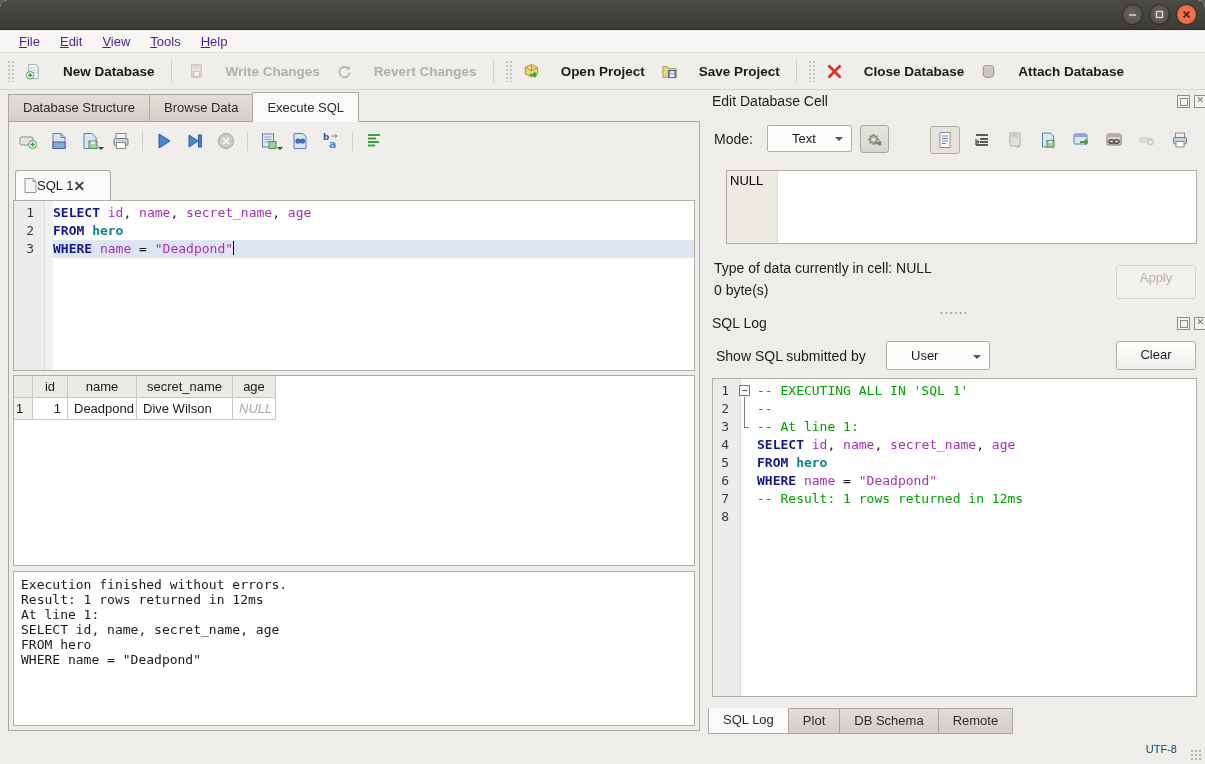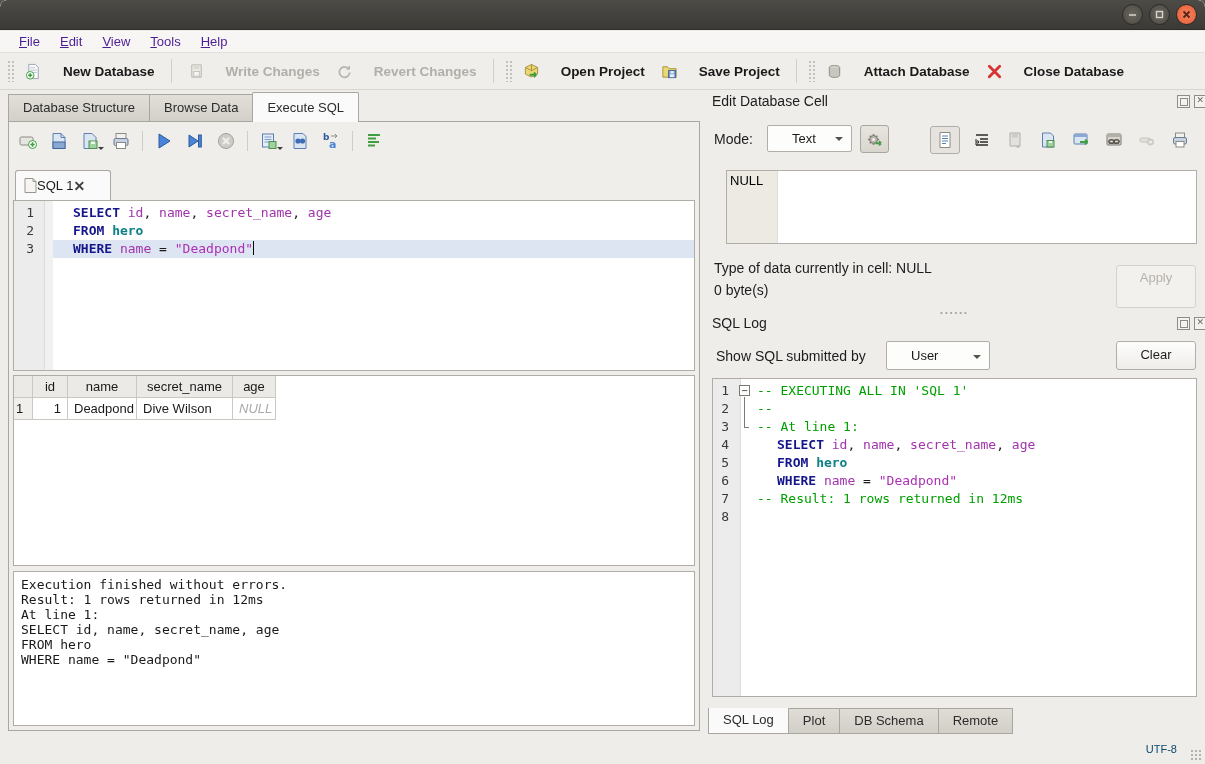--- a/index.html
+++ b/index.html
@@ -65,21 +65,21 @@
   
   .code-area { font-family:"DejaVu Sans Mono", monospace; font-size:13px; line-height:18px; overflow:hidden; }
   .editor-box { position:absolute; left:4px; top:78px; width:682px; height:171px; background:#fff;
     border:1px solid #b0ada6; padding-top:3px;
     background:linear-gradient(90deg,#ececec 0 30px,#dcdcdc 30px 31px,#f1f1f1 31px 39px,#ffffff 39px); }
   .cline { display:flex; height:18px; white-space:pre; }
   .cline .lnum { flex:none; width:26px; text-align:right; padding-right:6px; color:#3a3a3a; }
   .cline .lmargin { flex:none; width:13px; }
   .cline .ltext { flex:1; }
   .cline.hl { background:linear-gradient(90deg, transparent 0 39px, var(--cur-line) 39px); }
-  .tk-kw { color:var(--kw); font-weight:bold;margin-left:20px; }
+  .tk-kw { color:var(--kw); font-weight:bold; }
   .tk-id { color:var(--ident); }
   .tk-tbl { color:var(--tbl); font-weight:bold; }
   .tk-str { color:var(--str); }
   .tk-cmt { color:var(--cmt); }
   .tk-pl { color:#1a1a1a; }
   .caret { display:inline-block; width:1px; height:14px; background:#000; vertical-align:-2px; }
 
   
   .hsplit { position:absolute; left:4px; width:682px; height:5px; text-align:center; }
   .hsplit i { display:inline-block; margin-top:0px; letter-spacing:2px; color:#a8a49d; font-size:8px; font-style:normal; line-height:4px; }
@@ -240,33 +240,33 @@
             <rect x="9.5" y="12" width="4.5" height="3" fill="#e8eef7"></rect>
           </svg>
         </span>
       <span class="lbl">Save Project</span>
     </div>
     <div class="tb-sep"></div>
     <div class="tb-handle"></div>
     <div class="tb-btn">
       <span>
           <svg width="17" height="17" viewBox="0 0 18 18">
+            <path d="M3.5 3.5l11 11M14.5 3.5l-11 11" stroke="#d63333" stroke-width="3" stroke-linecap="round"></path>
+          </svg>
+        </span>
+      <span class="lbl">Close Database</span>
+    </div>
+    <div class="tb-btn">
+      <span>
+          <svg width="17" height="17" viewBox="0 0 18 18">
             <ellipse cx="9" cy="5" rx="5.5" ry="2.3" fill="#d7d4cd" stroke="#8d8a83"></ellipse>
             <path d="M3.5 5v8c0 1.3 2.5 2.3 5.5 2.3s5.5-1 5.5-2.3V5" fill="#c9c6bf" stroke="#8d8a83"></path>
           </svg>
         </span>
       <span class="lbl">Attach Database</span>
-    </div>
-    <div class="tb-btn">
-      <span>
-          <svg width="17" height="17" viewBox="0 0 18 18">
-            <path d="M3.5 3.5l11 11M14.5 3.5l-11 11" stroke="#d63333" stroke-width="3" stroke-linecap="round"></path>
-          </svg>
-        </span>
-      <span class="lbl">Close Database</span>
     </div>
   </div>
 
   <div class="main-tabs">
     <div class="mtab">Database Structure</div>
     <div class="mtab">Browse Data</div>
     <div class="mtab active">Execute SQL</div>
   </div>
 
   <div class="frame">
@@ -478,21 +478,21 @@
       </div>
   </div>
 
   <div class="cell-editor">
     <div class="gutter"></div>
     <div class="val">NULL</div>
   </div>
 
   <div class="label" style="position:absolute; left:714px; top:260px; font-size:14px;">Type of data currently in cell: NULL</div>
   <div class="label" style="position:absolute; left:714px; top:282px; font-size:14px;">0 byte(s)</div>
-  <div class="qbtn disabled" style="left:1116px; top:265px; width:80px; height:43px; padding-top:4px;">Apply</div>
+  <div class="qbtn disabled" style="left:1116px; top:265px; width:80px; height:34px; padding-top:4px;">Apply</div>
 
   <div style="position:absolute; left:712px; top:303px; width:485px; text-align:center;"><i style="font-style:normal; letter-spacing:2px; color:#a8a49d; font-size:8px;">••••••</i></div>
 
   <div class="dock-title" style="left:712px; top:315px;">SQL Log</div>
   <div class="dock-icons" style="left:1177px; top:317px;">
     <div class="dock-ic float"></div>
     <div class="dock-ic close"></div>
   </div>
 
   <span class="label" style="position:absolute; left:716px; top:348px; font-size:14px;">Show SQL submitted by</span>

